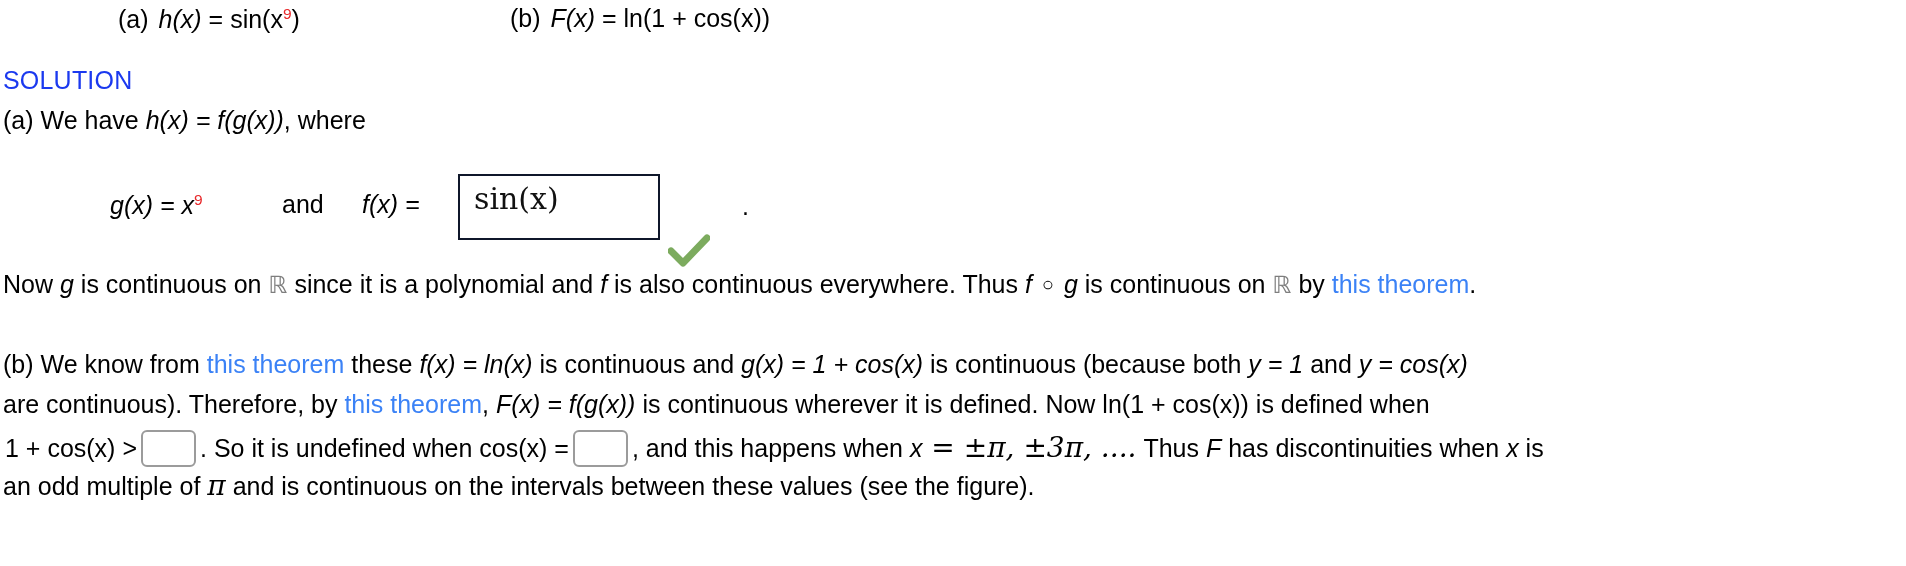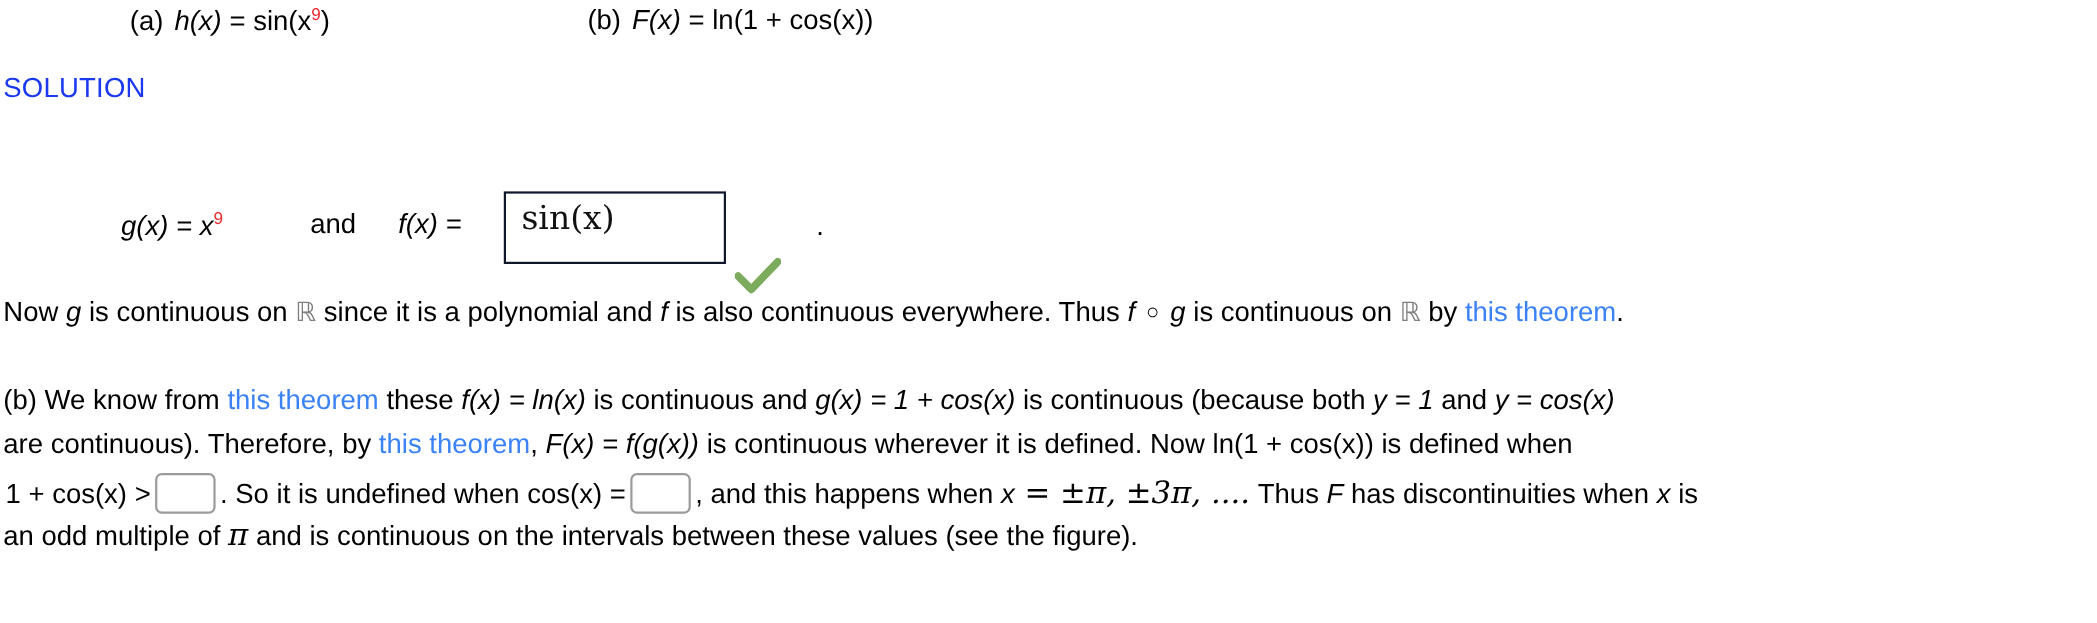--- a/index.html
+++ b/index.html
@@ -23,21 +23,21 @@
     width: 1906px;
     height: 566px;
     box-sizing: border-box;
   }
 
   .row { position: absolute; white-space: nowrap; }
 
   
   #problem-line { top: 6px; left: 0; }
   #problem-line .part-a { position: absolute; left: 118px; top: 0; text-align: right; }
-  #problem-line .part-b { position: absolute; left: 510px; top: 0; margin-left: 24px; }
+  #problem-line .part-b { position: absolute; left: 510px; top: 0; }
   .mvar { font-style: italic; }
   .sup-red { color: #e8282a; vertical-align: super; font-size: 0.62em; font-style: normal; }
 
   
   #solution-heading {
     top: 68px; left: 3px;
     color: #1b39ef;
     font-size: 25px;
     letter-spacing: 0.2px;
   }
@@ -145,20 +145,23 @@
     </span>
     <span class="part-b">
       <span>(b)</span><span class="sp"></span><span class="mvar">F(x)</span>
       <span>=</span>
       <span>ln(1 + cos(x))</span>
     </span>
   </div>
 
   <div class="row" id="solution-heading">SOLUTION</div>
 
+  <div class="row" id="have-line">
+    <span>(a) We have </span><span class="mvar">h(x) = f(g(x))</span><span>, where</span>
+  </div>
 
   <div class="row" id="definition-row">
 
     <span class="gdef">
       <span class="mvar">g(x) = x</span><span class="sup-red">9</span>
     </span>
 
     <span class="andword">and</span>
 
     <span class="fdef mvar">f(x) =</span>

